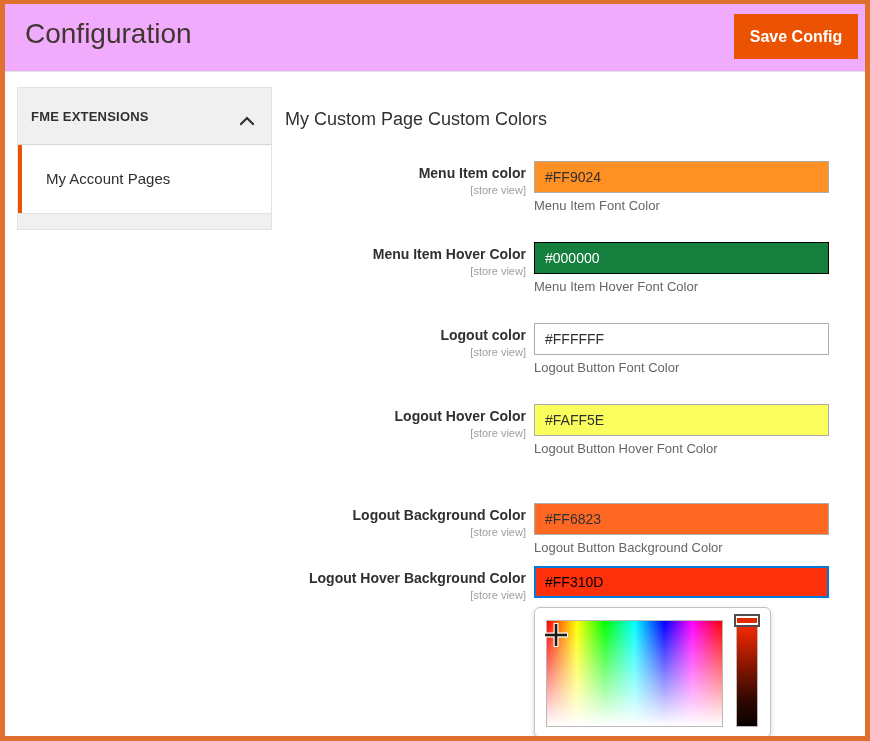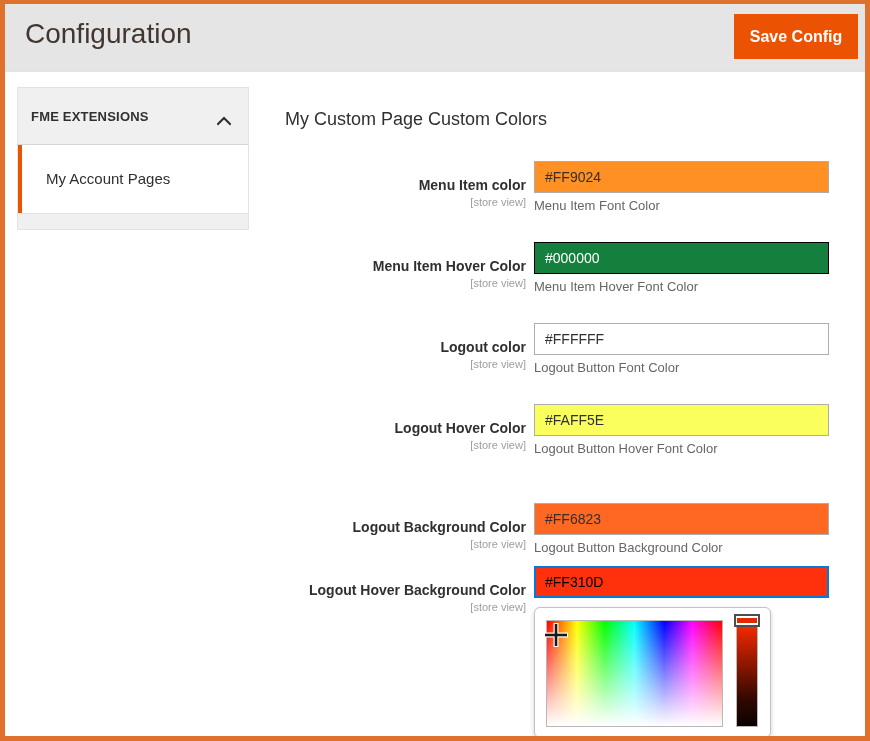--- a/index.html
+++ b/index.html
@@ -18,21 +18,21 @@
     border-top-width: 4px;
     border-bottom-width: 5px;
     overflow: hidden;
   }
 
   
   #page-header {
     position: absolute;
     left: 0; top: 0;
     width: 860px; height: 68px;
-    background: #e5e5e5;
+    background: #f0abfc;
     border-bottom: 1px solid #e3e3e3;
   }
   #page-title {
     position: absolute;
     left: 20px; top: 14px;
     font-size: 28px;
     font-weight: 400;
     color: #41362f;
     letter-spacing: 0px;
     white-space: nowrap;
@@ -50,21 +50,21 @@
     cursor: pointer;
     line-height: 45px;
     text-align: center;
     padding: 0;
   }
 
   
   #sidebar {
     position: absolute;
     left: 12px; top: 83px;
-    width: 232px;
+    width: 255px;
   }
   .sb-section-header {
     position: relative;
     height: 58px;
     background: #f0f0f0;
     border: 1px solid #e3e3e3;
     border-bottom: 1px solid #d6d6d6;
   }
   .sb-section-title {
     position: absolute;
@@ -128,21 +128,20 @@
     position: absolute;
     left: 0;
     width: 572px;
     height: 80px;
   }
   .field-label-wrap {
     position: absolute;
     left: 0; top: 0;
     width: 241px;
     text-align: right;
-    margin-top: 12px;
   }
   .field-label {
     display: block;
     font-size: 14px;
     font-weight: bold;
     color: #303030;
     line-height: 17px;
   }
   .field-scope {
     display: block;

